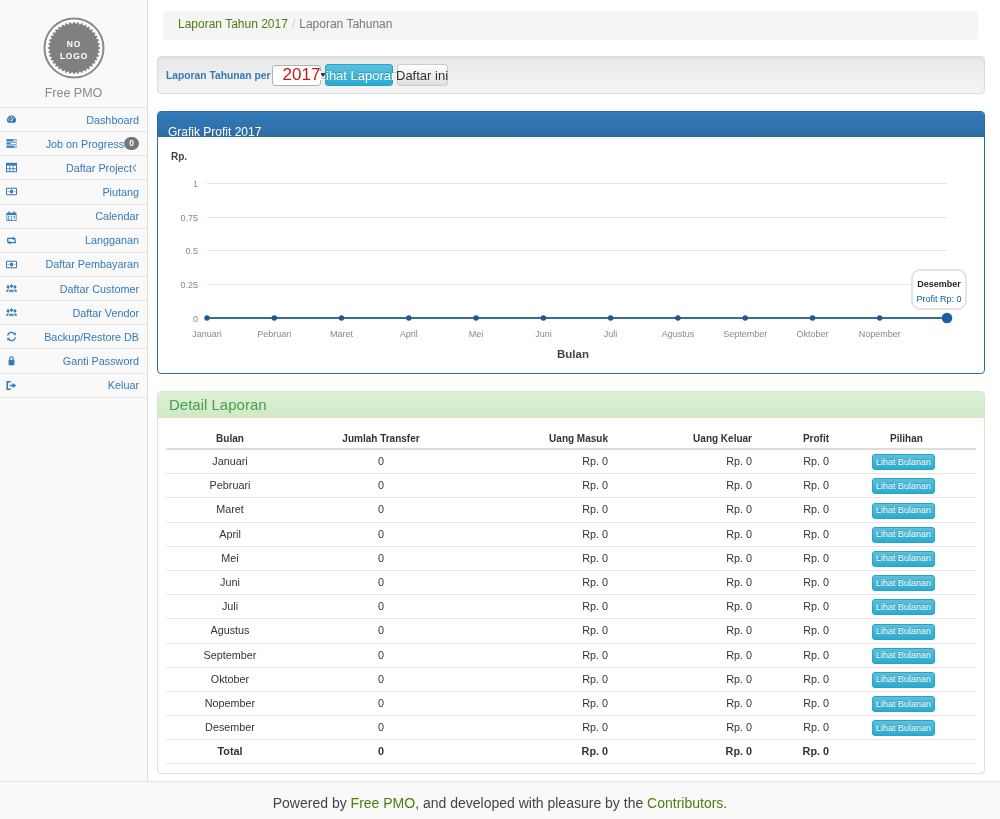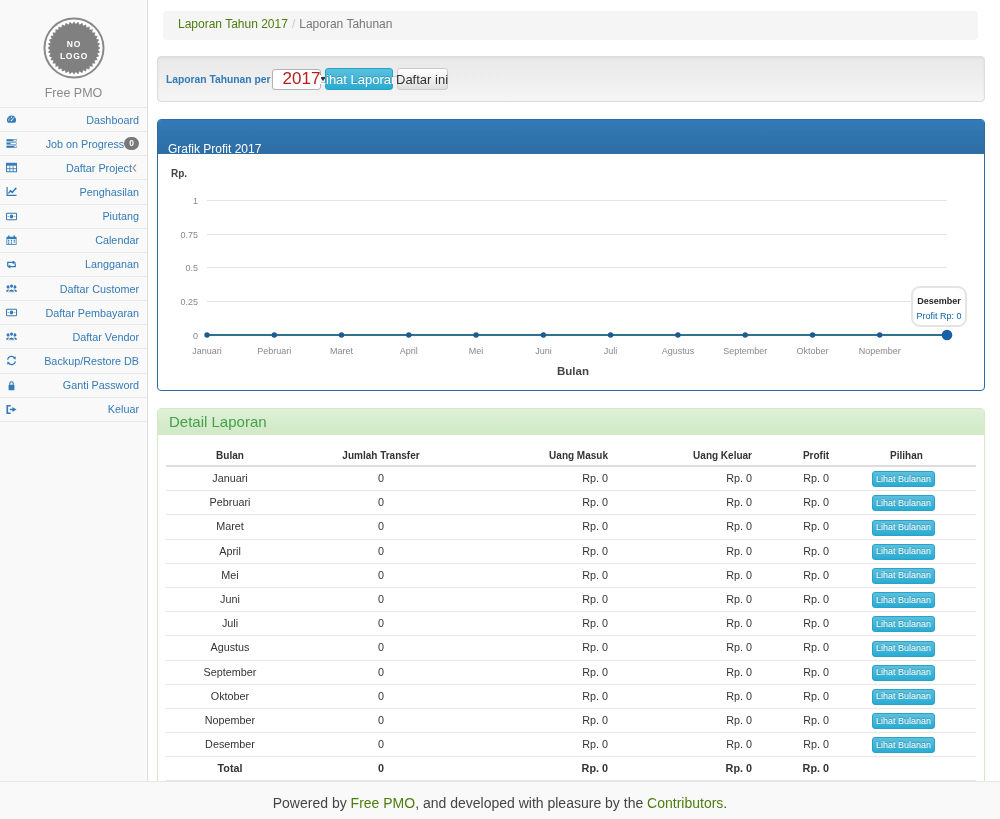--- a/index.html
+++ b/index.html
@@ -42,21 +42,21 @@
 }
 .breadcrumb {
   margin:11px 22px 0 15px; height:29px;
   background:#f5f5f5; border-radius:4px;
   padding:6px 15px; font-size:12px; line-height:14px;
   color:#777;
 }
 .breadcrumb .sep { color:#ccc; padding:0 4px; }
 
 .toolbar {
-  margin:16px 15px 0 9px; height:46px;
+  margin:16px 15px 0 9px; height:38px;
   background:linear-gradient(to bottom,#e8e8e8 0,#f5f5f5 100%);
   border:1px solid #dcdcdc; border-radius:4px;
   box-shadow:inset 0 1px 3px rgba(0,0,0,.05), 0 1px 0 rgba(255,255,255,.1);
   display:flex; align-items:center; padding:0 8px;
 }
 .toolbar .lbl { color:#337ab7; font-weight:bold; font-size:10.3px; white-space:nowrap; }
 .sel {
   margin-left:1px; width:49px; height:21px;
   background:#fff; border:1px solid #b3b3b3; border-radius:3px;
   display:flex; align-items:center; justify-content:space-between;
@@ -79,21 +79,21 @@
   background:linear-gradient(to bottom,#fff 0,#e0e0e0 100%);
   border:1px solid #ccc; color:#333;
 }
 .tb-btn1 { width:68px; height:22px; margin-left:4px; }
 .tb-btn2 { width:51px; height:22px; margin-left:4px; }
 
 
 .panel { margin:17px 15px 0 9px; border-radius:4px; background:#fff; }
 .panel-primary { border:1px solid #2e6da4; }
 .panel-primary .phead {
-  height:25px; line-height:25px; padding:17px 10px;
+  height:25px; line-height:25px; padding:8px 10px;
   background:linear-gradient(to bottom,#337ab7 0,#2e6da4 100%);
   color:#fff; font-size:12px;
   border-top-left-radius:3px; border-top-right-radius:3px;
 }
 .panel-success { border:1px solid #d6e9c6; }
 .panel-success .phead {
   height:26px; line-height:26px; padding:0 11px;
   background:linear-gradient(to bottom,#dff0d8 0,#d0e9c6 100%);
   color:#44a049; font-size:15px;
   border-top-left-radius:3px; border-top-right-radius:3px;
@@ -382,32 +382,20 @@
             <line x1="0.6" y1="6.8" x2="11.4" y2="6.8"></line>
           </g>
         </svg>
         <span class="txt">Daftar Project</span>
         <svg class="chevsvg" width="5" height="8" viewBox="0 0 5 8">
           <polyline points="4,0.7 1,4 4,7.3" fill="none" stroke="#8a8a8a" stroke-width="1.1"></polyline>
         </svg>
       </li>
       <li>
         <svg class="mi" viewBox="0 0 12 11">
-          <path fill="none" stroke="#337ab7" stroke-width="1.3" d="M1.2 0.5 V9.8 H11.5"></path>
-          <path fill="none" stroke="#337ab7" stroke-width="1.5" d="M2.6 7.6 L5 4.8 L6.9 6.3 L10.6 2.2"></path>
-          <g fill="#337ab7">
-            <circle cx="5" cy="4.8" r="1"></circle>
-            <circle cx="6.9" cy="6.3" r="1"></circle>
-            <circle cx="10.6" cy="2.2" r="1"></circle>
-          </g>
-        </svg>
-        <span class="txt">Penghasilan</span>
-      </li>
-      <li>
-        <svg class="mi" viewBox="0 0 12 11">
           <rect x="0.55" y="2.05" width="10.9" height="6.9" rx="0.8" fill="#fff" stroke="#337ab7" stroke-width="1.1"></rect>
           <ellipse cx="6" cy="5.5" rx="1.9" ry="2.1" fill="#337ab7"></ellipse>
           <circle cx="2.4" cy="5.5" r="0.6" fill="#337ab7"></circle>
           <circle cx="9.6" cy="5.5" r="0.6" fill="#337ab7"></circle>
         </svg>
         <span class="txt">Piutang</span>
       </li>
       <li>
         <svg class="mi" viewBox="0 0 12 11">
           <rect x="0.5" y="1.4" width="11" height="9.1" rx="0.7" fill="#337ab7"></rect>
@@ -433,44 +421,44 @@
             <path d="M1.9 7 V3.2 H7.6"></path>
             <path d="M10.1 4 V7.8 H4.4"></path>
           </g>
           <path fill="#337ab7" d="M7.3 1.2 L10.8 3.2 L7.3 5.2 Z"></path>
           <path fill="#337ab7" d="M4.7 9.8 L1.2 7.8 L4.7 5.8 Z"></path>
         </svg>
         <span class="txt">Langganan</span>
       </li>
       <li>
         <svg class="mi" viewBox="0 0 12 11">
+          <rect x="0.55" y="2.05" width="10.9" height="6.9" rx="0.8" fill="#fff" stroke="#337ab7" stroke-width="1.1"></rect>
+          <ellipse cx="6" cy="5.5" rx="1.9" ry="2.1" fill="#337ab7"></ellipse>
+          <circle cx="2.4" cy="5.5" r="0.6" fill="#337ab7"></circle>
+          <circle cx="9.6" cy="5.5" r="0.6" fill="#337ab7"></circle>
+        </svg>
+        <span class="txt">Daftar Pembayaran</span>
+      </li>
+      <li>
+        <svg class="mi" viewBox="0 0 12 11">
           <g fill="#337ab7">
             <circle cx="2.4" cy="3.8" r="1.8"></circle>
             <path d="M0 9.1 a2.4 2.4 0 0 1 4.8 0 z"></path>
             <circle cx="9.6" cy="3.8" r="1.8"></circle>
             <path d="M7.2 9.1 a2.4 2.4 0 0 1 4.8 0 z"></path>
           </g>
           <g fill="#337ab7" stroke="#f9f9f9" stroke-width="1">
             <circle cx="6" cy="2.9" r="2.2"></circle>
             <path d="M2.7 9.5 a3.3 3.3 0 0 1 6.6 0 z"></path>
           </g>
         </svg>
         <span class="txt">Daftar Customer</span>
       </li>
       <li>
         <svg class="mi" viewBox="0 0 12 11">
-          <rect x="0.55" y="2.05" width="10.9" height="6.9" rx="0.8" fill="#fff" stroke="#337ab7" stroke-width="1.1"></rect>
-          <ellipse cx="6" cy="5.5" rx="1.9" ry="2.1" fill="#337ab7"></ellipse>
-          <circle cx="2.4" cy="5.5" r="0.6" fill="#337ab7"></circle>
-          <circle cx="9.6" cy="5.5" r="0.6" fill="#337ab7"></circle>
-        </svg>
-        <span class="txt">Daftar Pembayaran</span>
-      </li>
-      <li>
-        <svg class="mi" viewBox="0 0 12 11">
           <g fill="#337ab7">
             <circle cx="2.4" cy="3.8" r="1.8"></circle>
             <path d="M0 9.1 a2.4 2.4 0 0 1 4.8 0 z"></path>
             <circle cx="9.6" cy="3.8" r="1.8"></circle>
             <path d="M7.2 9.1 a2.4 2.4 0 0 1 4.8 0 z"></path>
           </g>
           <g fill="#337ab7" stroke="#f9f9f9" stroke-width="1">
             <circle cx="6" cy="2.9" r="2.2"></circle>
             <path d="M2.7 9.5 a3.3 3.3 0 0 1 6.6 0 z"></path>
           </g>

